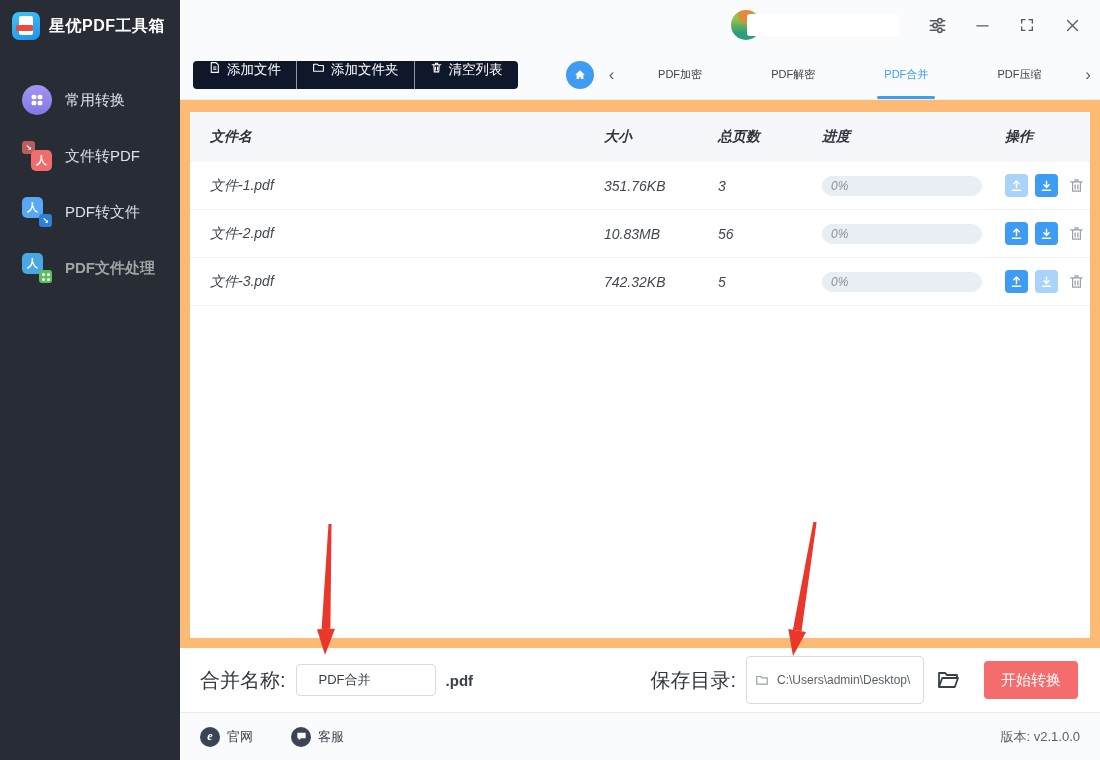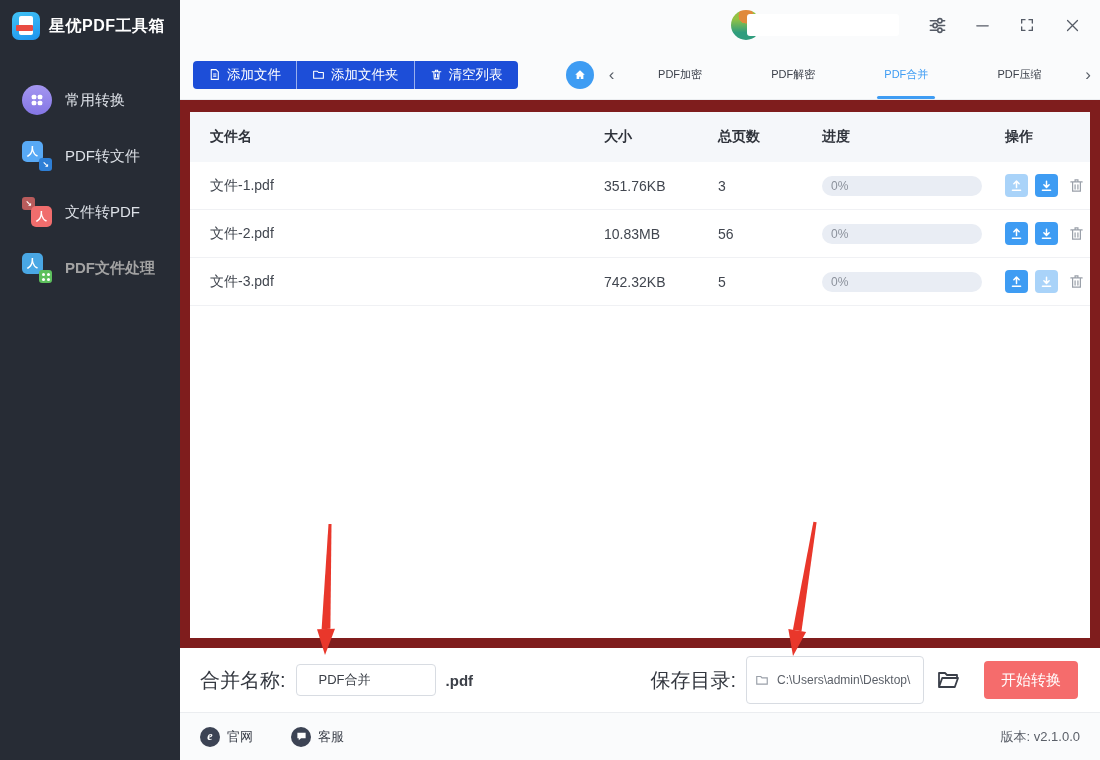--- a/index.html
+++ b/index.html
@@ -58,36 +58,36 @@
       linear-gradient(180deg,#93c243 30%,#2f9d7d 75%); }
   .redact { position:absolute; left:16px; top:5px; width:152px; height:22px;
     background:#fff; border-radius:3px; }
   .controls { display:flex; align-items:center; gap:25px; margin-left:24px; color:#555b66; }
   .ctrl { background:none; border:none; padding:0; width:20px; height:20px;
     display:grid; place-items:center; color:#555b66; cursor:pointer; }
 
   .toolbar { height:50px; display:flex; align-items:center; padding-left:13px;
     border-bottom:1px solid #ebedf0; }
   .btn-group { display:flex; height:28px; border-radius:4px; overflow:hidden; flex-shrink:0; }
-  .tb-btn { display:flex; align-items:center; gap:6px; padding:0 15px; border:none;
-    background:#1d4ed8; color:#fff; font-size:13.5px; cursor:pointer; white-space:nowrap; }
+  .tb-btn { display:flex; align-items:flex-start; gap:6px; padding:0 15px; border:none;
+    background:#0f172a; color:#fff; font-size:13.5px; cursor:pointer; white-space:nowrap; }
   .tb-btn + .tb-btn { border-left:1px solid rgba(255,255,255,.55); }
   .home-btn { width:28px; height:28px; border-radius:50%; background:#3e9cf3; border:none;
     display:grid; place-items:center; margin-left:48px; cursor:pointer; flex-shrink:0; }
   .tabs { flex:1; align-self:stretch; display:flex; align-items:center; margin-left:6px; }
   .tab-chevron { width:24px; background:none; border:none; color:#5a6069; font-size:17px;
     cursor:pointer; padding:0; }
   .tab { flex:1; position:relative; height:100%; line-height:49px; text-align:center;
     font-size:11px; color:#3c414b; cursor:pointer; }
   .tab.active { color:#3e9cf3; }
   .tab.active::after { content:""; position:absolute; left:50%; bottom:0;
     transform:translateX(-50%); width:58px; height:3px; background:#3e9cf3; border-radius:2px; }
 
   
-  .content { flex:1; background:#7f1d1d; padding:12px 10px 10px; min-height:0; }
+  .content { flex:1; background:#fdba74; padding:12px 10px 10px; min-height:0;font-style:italic; }
   .panel { background:#fff; height:100%; }
   .thead, .trow { display:grid; grid-template-columns:394px 114px 104px 183px 1fr;
     align-items:center; padding-left:20px; font-size:14px; }
   .thead { height:50px; background:#f5f7fa; }
   .thead > div { font-weight:bold; color:#2f333b; }
   .trow { height:48px; border-bottom:1px solid #f0f1f4; color:#41464f; }
   .progress { width:160px; height:20px; border-radius:10px; background:#e9edf4;
     display:flex; align-items:center; padding-left:9px; font-size:12px; color:#8b919b; }
   .ops { display:flex; align-items:center; gap:7px; }
   .op-btn { width:23px; height:23px; border-radius:4px; border:none; background:#3e9cf3;
@@ -146,32 +146,32 @@
           <svg width="16" height="16" viewBox="0 0 24 24" fill="#fff">
               <rect x="4" y="4" width="7" height="7" rx="2.4"></rect>
               <rect x="13" y="4" width="7" height="7" rx="2.4"></rect>
               <rect x="4" y="13" width="7" height="7" rx="2.4"></rect>
               <rect x="13" y="13" width="7" height="7" rx="2.4"></rect>
             </svg>
         </span>
         <span class="label">常用转换</span>
       </div>
       <div class="side-item">
+        <span class="comp ic-file2pdf">
+          <span class="small arrow"></span>
+            <span class="big"></span>
+        </span>
+        <span class="label">文件转PDF</span>
+      </div>
+      <div class="side-item">
         <span class="comp ic-pdf2file">
           <span class="big"></span>
             <span class="small arrow"></span>
         </span>
         <span class="label">PDF转文件</span>
-      </div>
-      <div class="side-item">
-        <span class="comp ic-file2pdf">
-          <span class="small arrow"></span>
-            <span class="big"></span>
-        </span>
-        <span class="label">文件转PDF</span>
       </div>
       <div class="side-item active">
         <span class="comp ic-pdfproc">
           <span class="big"></span>
             <span class="small dots"></span>
         </span>
         <span class="label">PDF文件处理</span>
       </div>
     </nav>
   </aside>

